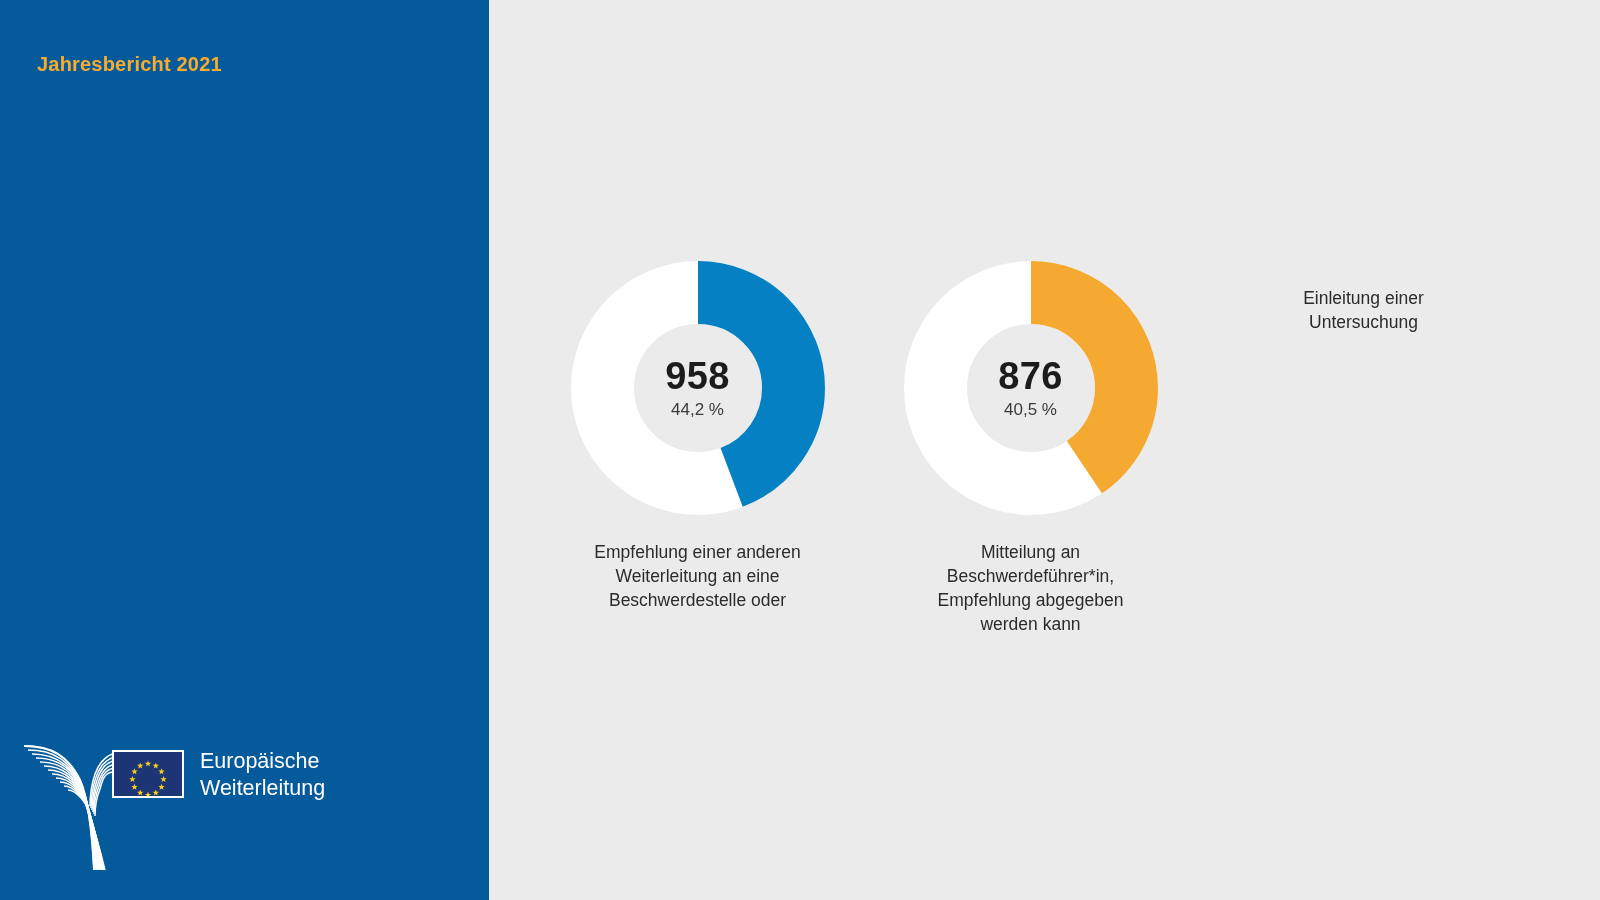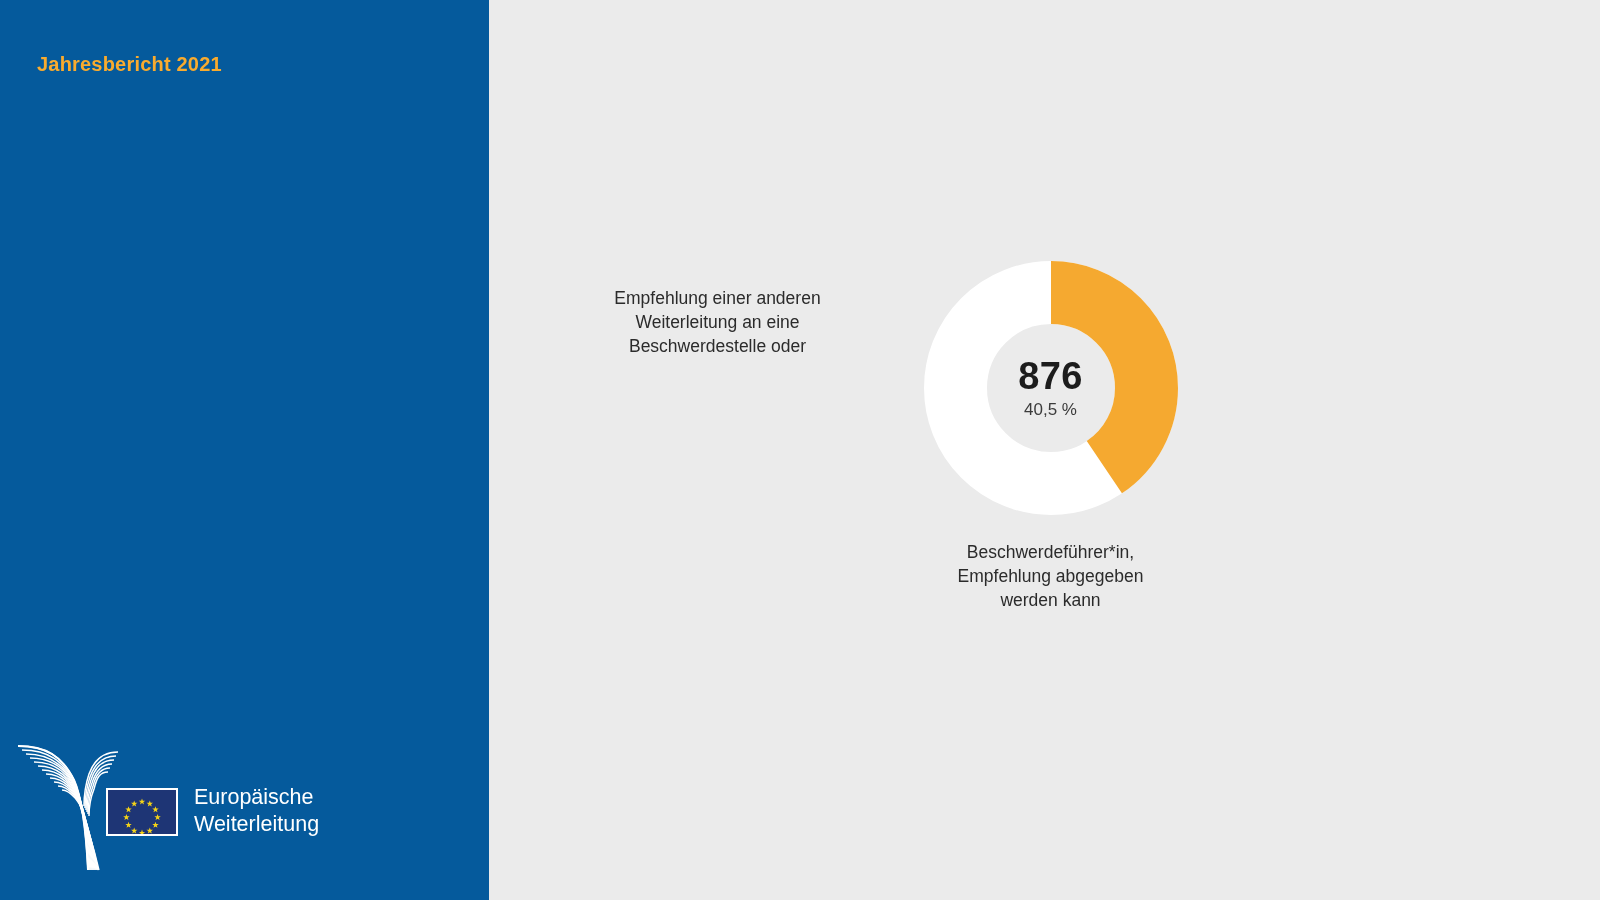--- a/index.html
+++ b/index.html
@@ -13,21 +13,20 @@
     overflow: hidden;
     background: #ebebeb;
     font-family: "Liberation Sans", sans-serif;
     -webkit-font-smoothing: antialiased;
   }
   .poster {
     position: relative;
     width: 1600px;
     height: 900px;
     display: flex;
-    gap: 20px;
   }
 
   
   .sidebar {
     position: relative;
     width: 489px;
     height: 900px;
     background: #055a9c;
     flex: 0 0 489px;
     box-sizing: border-box;
@@ -50,24 +49,23 @@
     color: #ffffff;
     font-size: 29.5px;
     font-weight: bold;
     line-height: 44px;
     letter-spacing: 0.1px;
   }
 
   
   .logo-block {
     position: absolute;
-    left: 16px;
+    left: 22px;
     bottom: 26px;
     display: flex;
-    align-items: center;
     height: 140px;
   }
   .logo-vmark {
     width: 104px;
     height: 140px;
     flex: 0 0 104px;
     display: block;
   }
   .logo-flag-wrap {
     flex: 0 0 auto;
@@ -224,43 +222,58 @@
         <div>Europäische</div>
         <div>Weiterleitung</div>
       </div>
     </div>
   </aside>
 
   <main class="content" style="background: rgb(235, 235, 235);">
     <div class="donut-row">
 
       <div class="donut-cell c1">
+        <div class="donut-wrap">
+          <svg class="donut-svg" viewBox="0 0 254 254">
+            <circle cx="127" cy="127" r="95.5" fill="none" stroke="#ffffff" stroke-width="63"></circle>
+            <circle class="arc" id="arc1" cx="127" cy="127" r="95.5" fill="none" stroke-width="63" stroke-linecap="butt" transform="rotate(-90 127 127)" stroke="#0580c3" stroke-dasharray="265.1861992126444 334.85799762300604"></circle>
+          </svg>
+          <div class="donut-center">
+            <div class="donut-value">958</div>
+            <div class="donut-pct">44,2 %</div>
+          </div>
+        </div>
         <div class="donut-caption">
           <div>Empfehlung einer anderen</div>
           <div>Weiterleitung an eine</div>
           <div>Beschwerdestelle oder</div>
         </div>
       </div>
 
       <div class="donut-cell c2">
         <div class="donut-wrap">
           <svg class="donut-svg" viewBox="0 0 254 254">
             <circle cx="127" cy="127" r="95.5" fill="none" stroke="#ffffff" stroke-width="63"></circle>
             <circle class="arc" id="arc2" cx="127" cy="127" r="95.5" fill="none" stroke-width="63" stroke-linecap="butt" transform="rotate(-90 127 127)" stroke="#f5a930" stroke-dasharray="243.01789971843846 357.02629711721204"></circle>
           </svg>
           <div class="donut-center">
             <div class="donut-value">876</div>
             <div class="donut-pct">40,5 %</div>
           </div>
         </div>
         <div class="donut-caption">
+          <div>Mitteilung an</div>
           <div>Beschwerdeführer*in,</div>
           <div>Empfehlung abgegeben</div>
           <div>werden kann</div>
         </div>
       </div>
 
       <div class="donut-cell c3">
+        <div class="donut-caption">
+          <div>Einleitung einer</div>
+          <div>Untersuchung</div>
+        </div>
       </div>
 
     </div>
   </main>
 </div>
 
 </body></html>

